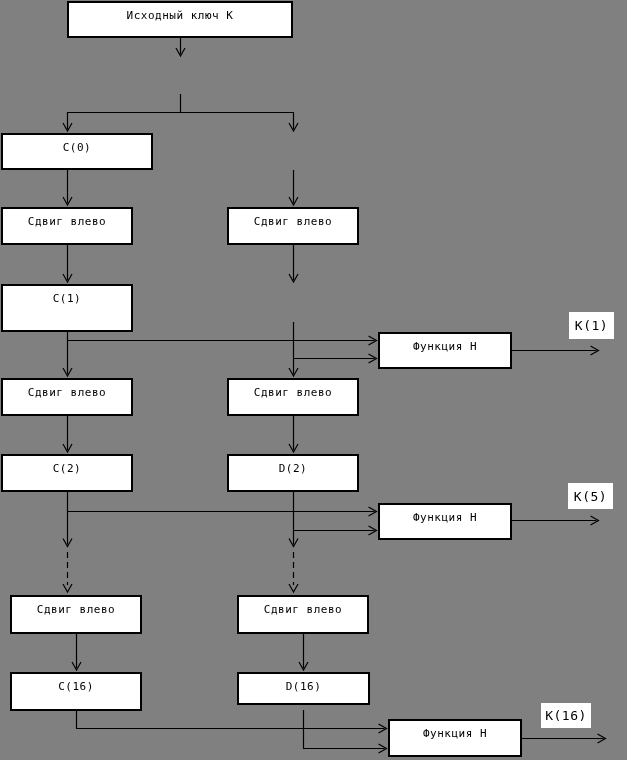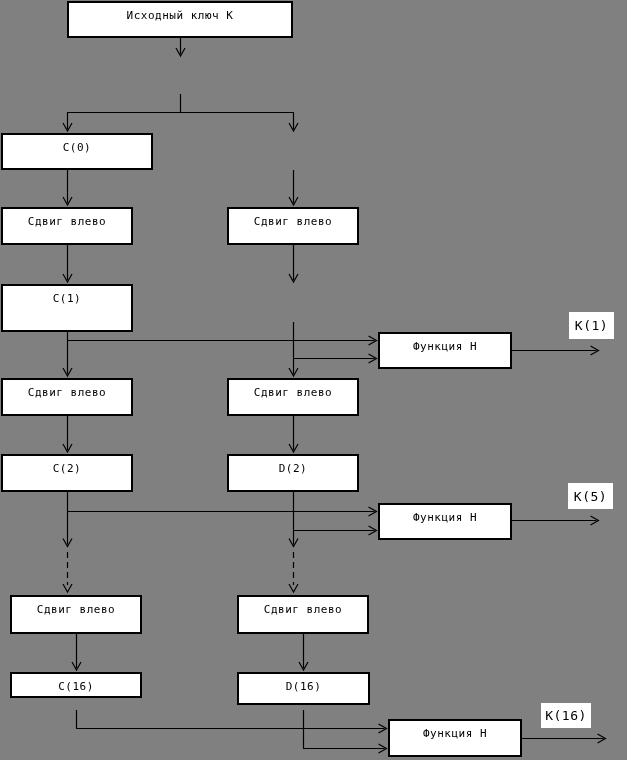--- a/index.html
+++ b/index.html
@@ -134,19 +134,19 @@
 
   <div class="node" style="left:1px;top:454px;width:132px;height:38px">C(2)</div>
   <div class="node" style="left:227px;top:454px;width:132px;height:38px">D(2)</div>
 
   <div class="node" style="left:378px;top:503px;width:134px;height:37px">Функция H</div>
   <div class="klabel" style="left:568px;top:483px;width:45px;height:26px">K(5)</div>
 
   <div class="node" style="left:10px;top:595px;width:132px;height:39px">Сдвиг влево</div>
   <div class="node" style="left:237px;top:595px;width:132px;height:39px">Сдвиг влево</div>
 
-  <div class="node" style="left:10px;top:672px;width:132px;height:26px">C(16)</div>
+  <div class="node" style="left:10px;top:672px;width:132px;height:39px">C(16)</div>
   <div class="node" style="left:237px;top:672px;width:133px;height:33px">D(16)</div>
 
   <div class="node" style="left:388px;top:719px;width:134px;height:38px">Функция H</div>
   <div class="klabel" style="left:541px;top:703px;width:50px;height:25px">K(16)</div>
 
 </div>
 
 </body></html>

